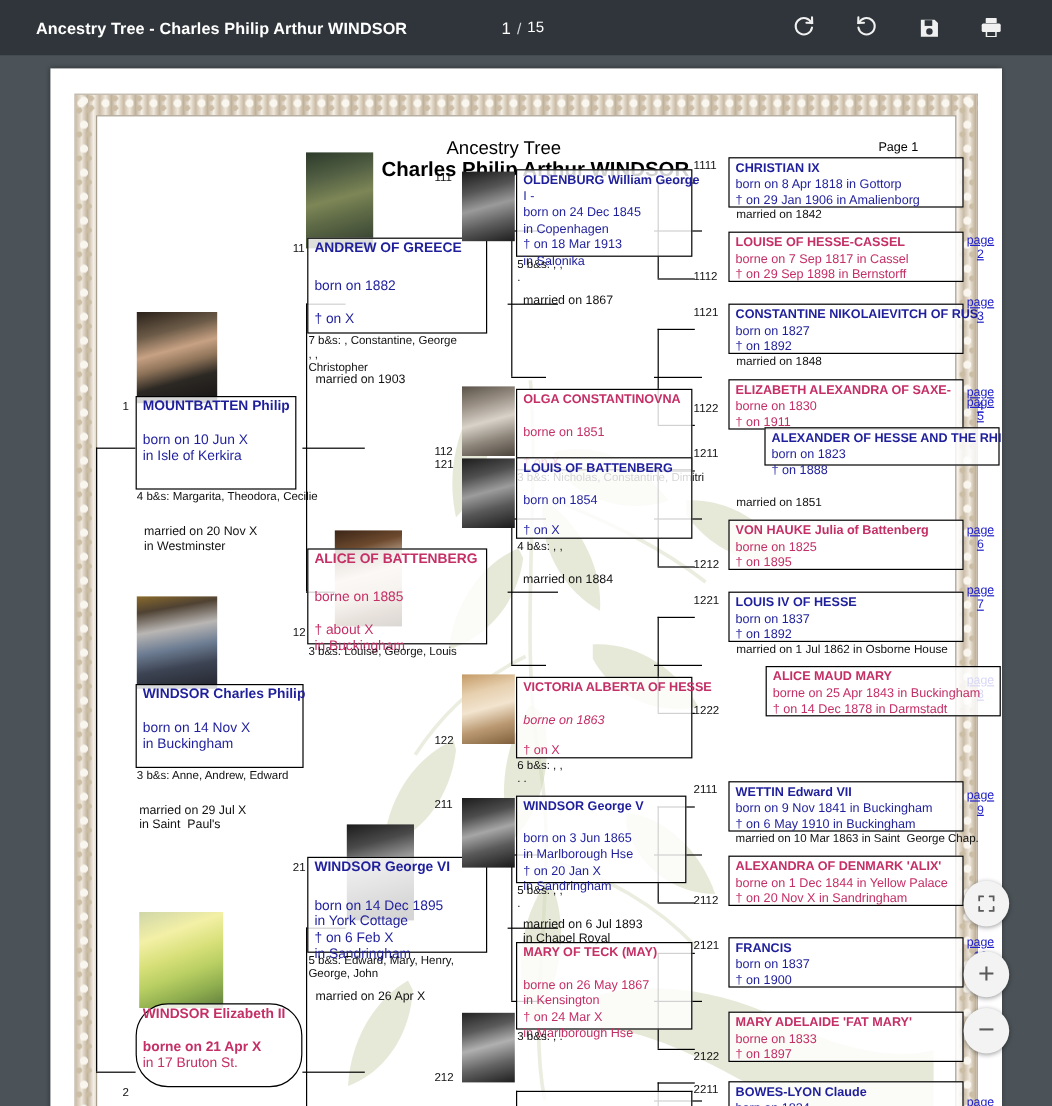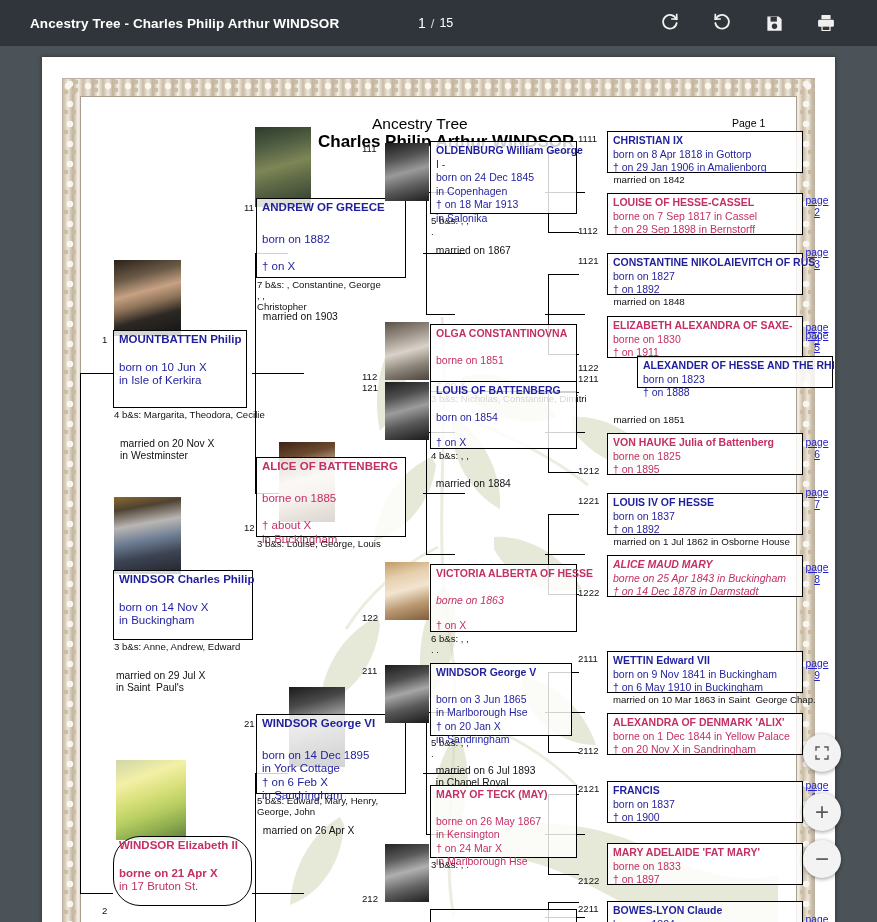--- a/index.html
+++ b/index.html
@@ -485,21 +485,21 @@
       <div class="nm">CONSTANTINE NIKOLAIEVITCH OF RUS</div>
       <div class="ln">born on 1827</div>
       <div class="ln">† on 1892</div>
     </div>
     <div class="marr" style="left:566px; top:239px; font-size:9.8px;">  married on 1848</div>
     <div class="lnk" style="left:762px; top:265px;">
       <span>page</span><br>
       <span>4</span>
     </div>
 
-    <div class="idx" style="left:536px; top:305px;">1122</div>
+    <div class="idx" style="left:536px; top:278px;">1122</div>
     <div class="card female small" style="left:565px; top:259px; width:196px; height:42px;">
       <div class="nm">ELIZABETH ALEXANDRA OF SAXE-</div>
       <div class="ln">borne on 1830</div>
       <div class="ln">† on 1911</div>
     </div>
     <div class="lnk" style="left:762px; top:273px;">
       <span>page</span><br>
       <span>5</span>
     </div>
 
@@ -532,21 +532,21 @@
       <div class="ln">born on 1837</div>
       <div class="ln">† on 1892</div>
     </div>
     <div class="marr" style="left:566px; top:479px; font-size:9.8px;">  married on 1 Jul 1862 in Osborne House</div>
     <div class="lnk" style="left:762px; top:505px;">
       <span>page</span><br>
       <span>8</span>
     </div>
 
     <div class="idx" style="left:536px; top:530px;">1222</div>
-    <div class="card female small" style="left:565px; top:498px; width:196px; height:42px;font-style:italic;">
+    <div class="card female small" style="left:596px; top:498px; width:196px; height:42px;">
       <div class="nm">ALICE MAUD MARY</div>
       <div class="ln">borne on 25 Apr 1843 in Buckingham</div>
       <div class="ln">† on 14 Dec 1878 in Darmstadt</div>
     </div>
 
     <div class="idx" style="left:536px; top:596px;">2111</div>
     <div class="card male small" style="left:565px; top:594px; width:196px; height:42px;">
       <div class="nm">WETTIN Edward VII</div>
       <div class="ln">born on 9 Nov 1841 in Buckingham</div>
       <div class="ln">† on 6 May 1910 in Buckingham</div>

